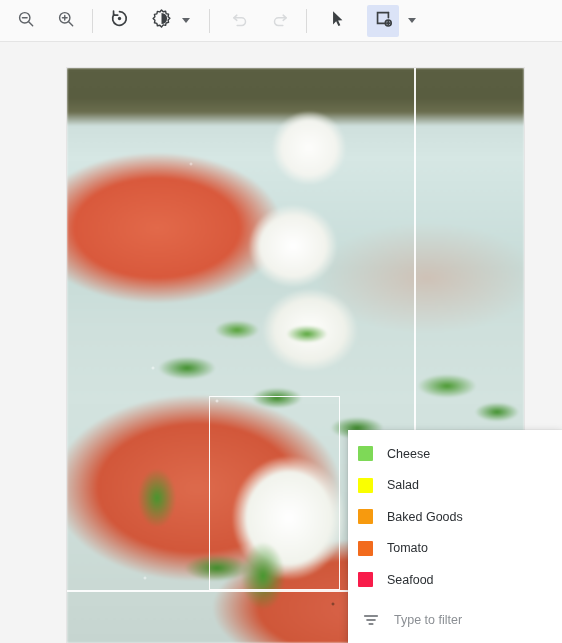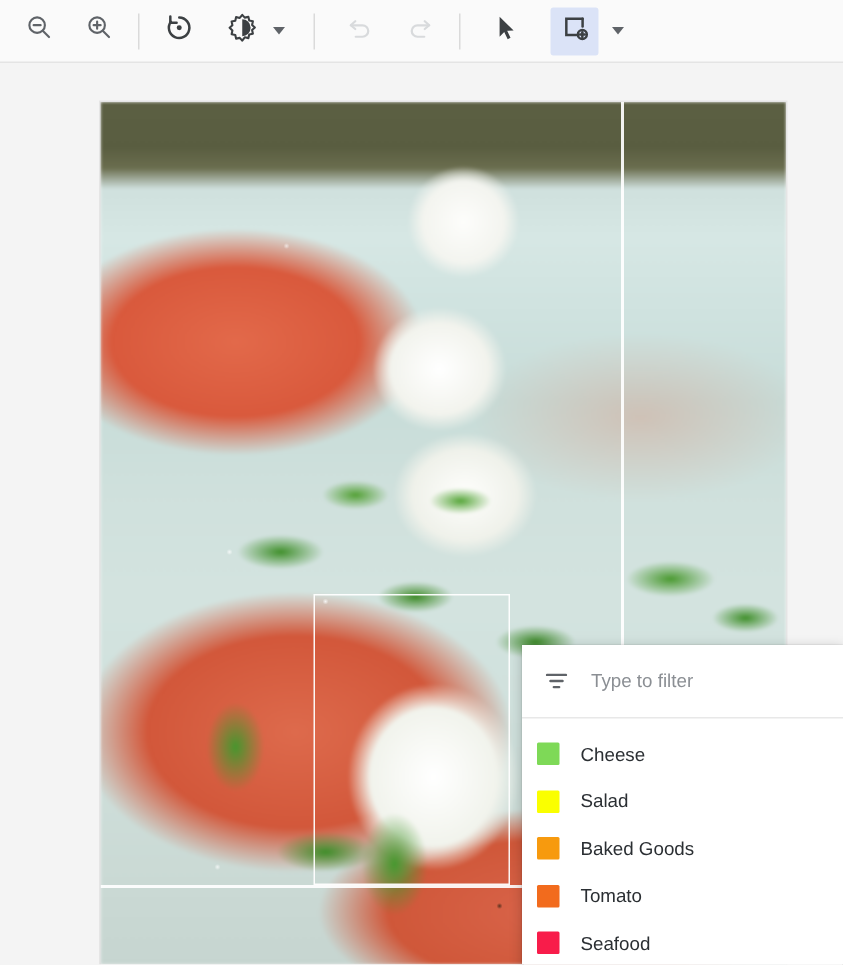--- a/index.html
+++ b/index.html
@@ -333,54 +333,54 @@
 
     <div class="anno-line" style="left:347px; top:0px; width:1.5px; height:522px;"></div>
 
     <div class="anno-line" style="left:0px; top:522px; width:457px; height:1.5px;"></div>
 
     <div class="anno-box" style="left:142px; top:328px; width:131px; height:194px;"></div>
   </div>
 
   <div id="label-panel">
 
+    <div id="label-list">
+
+      <div class="label-item">
+        <span class="swatch" style="background: rgb(126, 217, 87);"></span>
+        <span class="label-text">Cheese</span>
+      </div>
+
+      <div class="label-item">
+        <span class="swatch" style="background: rgb(250, 255, 0);"></span>
+        <span class="label-text">Salad</span>
+      </div>
+
+      <div class="label-item">
+        <span class="swatch" style="background: rgb(247, 154, 14);"></span>
+        <span class="label-text">Baked Goods</span>
+      </div>
+
+      <div class="label-item">
+        <span class="swatch" style="background: rgb(242, 107, 29);"></span>
+        <span class="label-text">Tomato</span>
+      </div>
+
+      <div class="label-item">
+        <span class="swatch" style="background: rgb(248, 28, 74);"></span>
+        <span class="label-text">Seafood</span>
+      </div>
+
+    </div>
+
     <div id="filter-row">
       <span id="filter-icon">
         <svg width="18" height="18" viewBox="0 0 24 24" fill="none" stroke="#5f6368" stroke-width="2.1" stroke-linecap="round">
           <line x1="3.6" y1="6.6" x2="20.4" y2="6.6"></line>
           <line x1="6.6" y1="12" x2="17.4" y2="12"></line>
           <line x1="9.6" y1="17.4" x2="14.4" y2="17.4"></line>
         </svg>
       </span>
       <input id="filter-input" type="text" placeholder="Type to filter" value="" style="">
     </div>
-
-    <div id="label-list">
-
-      <div class="label-item">
-        <span class="swatch" style="background: rgb(126, 217, 87);"></span>
-        <span class="label-text">Cheese</span>
-      </div>
-
-      <div class="label-item">
-        <span class="swatch" style="background: rgb(250, 255, 0);"></span>
-        <span class="label-text">Salad</span>
-      </div>
-
-      <div class="label-item">
-        <span class="swatch" style="background: rgb(247, 154, 14);"></span>
-        <span class="label-text">Baked Goods</span>
-      </div>
-
-      <div class="label-item">
-        <span class="swatch" style="background: rgb(242, 107, 29);"></span>
-        <span class="label-text">Tomato</span>
-      </div>
-
-      <div class="label-item">
-        <span class="swatch" style="background: rgb(248, 28, 74);"></span>
-        <span class="label-text">Seafood</span>
-      </div>
-
-    </div>
   </div>
 
 </div>
 
 </body></html>

